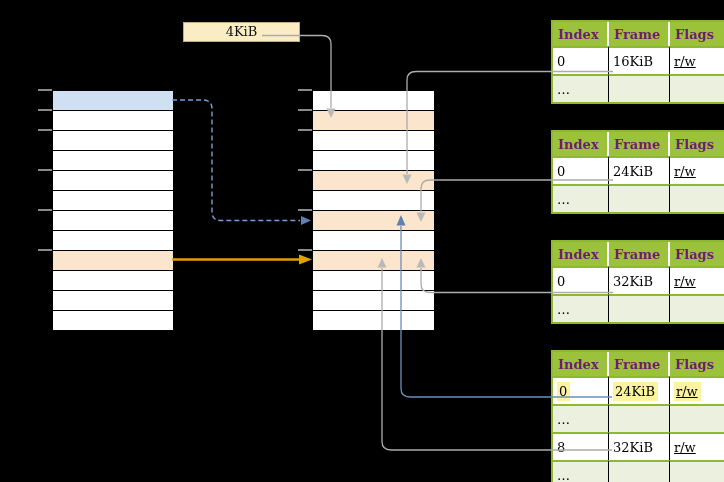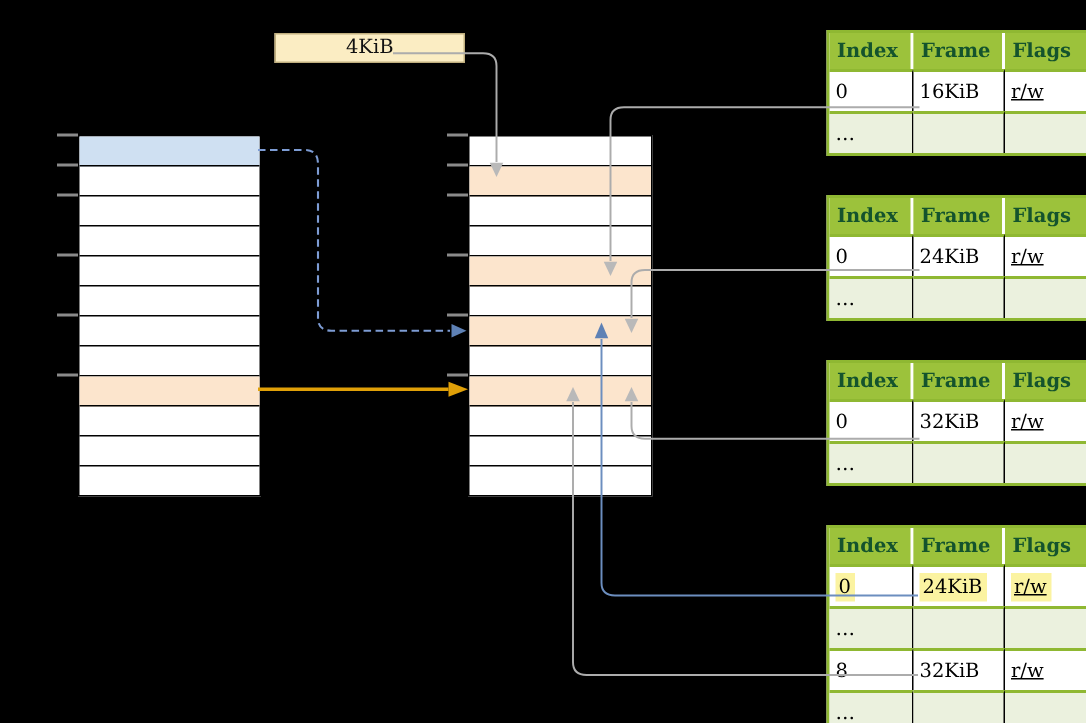--- a/index.html
+++ b/index.html
@@ -3,21 +3,21 @@
 <meta charset="utf-8">
 <style>
   html,body{margin:0;padding:0;}
   body{
     width:724px;height:482px;position:relative;overflow:hidden;
     background:#000;
     font-family:"DejaVu Serif","Liberation Serif",serif;
   }
   
   .pagebox{
-    position:absolute;left:183px;top:22px;width:127px;height:20px;
+    position:absolute;left:183px;top:22px;width:117px;height:20px;
     box-sizing:border-box;background:#FBEDC3;border:1px solid #BFAE7E;
     text-align:center;font-size:13px;line-height:18px;color:#111;
   }
   
   .mem{
     position:absolute;top:90px;background:#fff;border:1px solid #000;
   }
   .mem .mrow{height:20px;box-sizing:border-box;border-bottom:1px solid #000;}
   .mem .mrow:last-child{height:19px;border-bottom:none;}
   .mem .blue{background:#CFE0F2;}
@@ -25,21 +25,21 @@
   #leftmem{left:52px;width:120px;}
   #midmem{left:312px;width:121px;}
   .tick{position:absolute;width:14px;height:2px;background:#8A8A8A;}
   
   table.pt{
     position:absolute;left:551px;width:172px;table-layout:fixed;
     border-collapse:separate;border-spacing:0;border:2px solid #8FB832;
     background:#fff;font-size:13px;color:#000;
   }
   table.pt th{
-    background:#9CC23B;color:#14532d;font-weight:bold;text-align:left;
+    background:#9CC23B;color:#701a75;font-weight:bold;text-align:left;
     height:24px;box-sizing:border-box;padding:0 0 0 5px;
     border-right:2px solid #fff;font-size:13px;vertical-align:middle;
   }
   table.pt th:last-child{border-right:none;}
   table.pt td{
     height:28px;box-sizing:border-box;padding:0 0 0 4px;
     border-top:2px solid #8FB832;border-right:1px solid #000;
     vertical-align:middle;
   }
   table.pt td:last-child{border-right:none;text-decoration:underline;}

